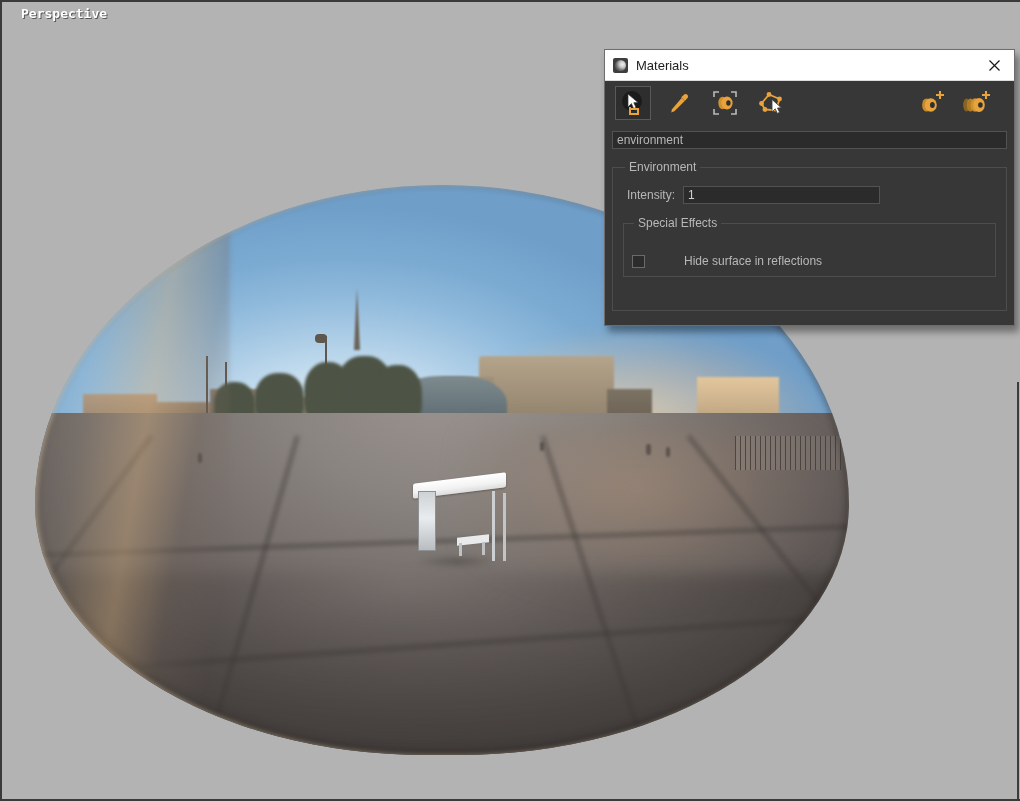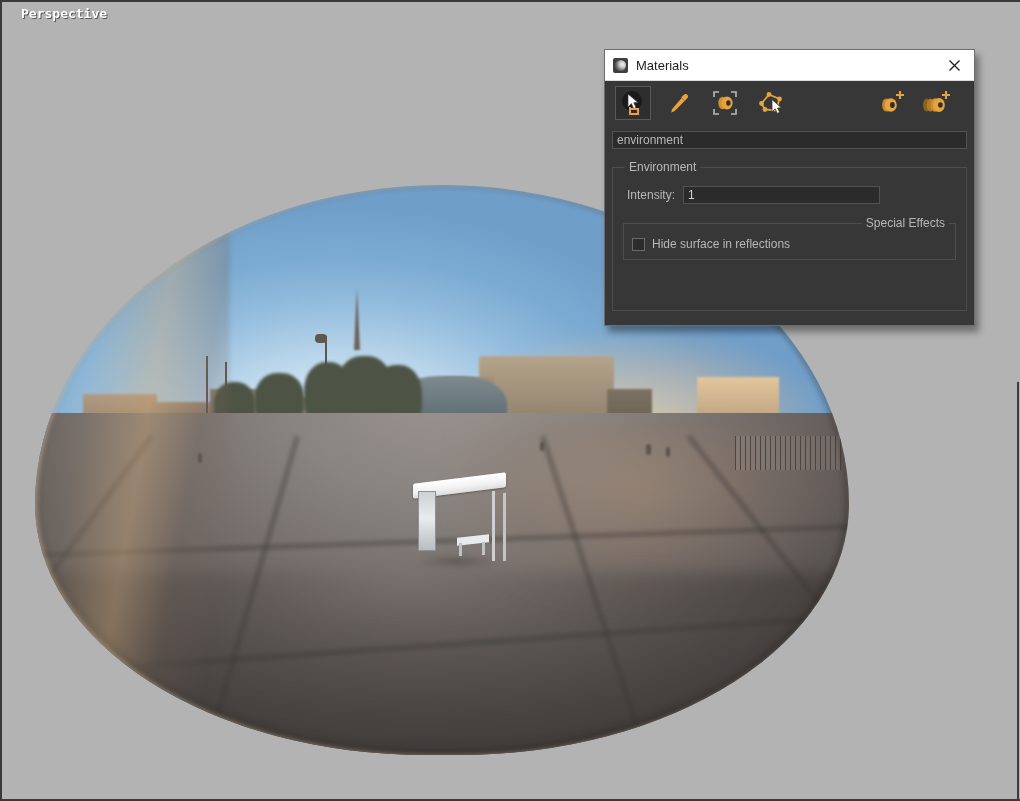--- a/index.html
+++ b/index.html
@@ -265,21 +265,21 @@
     background: repeating-linear-gradient(90deg,
       rgba(70,62,56,0.85) 0px, rgba(70,62,56,0.85) 1px,
       rgba(190,180,170,0.15) 1px, rgba(190,180,170,0.15) 5px);
   }
 
   
   #materials-panel {
     position: absolute;
     left: 602px;
     top: 47px;
-    width: 371px;
+    width: 411px;
     height: 277px;
     background: #373737;
     border: 1px solid #6d6d6d;
     box-sizing: border-box;
     box-shadow: 4px 6px 7px rgba(0,0,0,0.38);
     font-size: 12px;
   }
 
   #panel-titlebar {
     height: 31px;
@@ -403,26 +403,26 @@
     line-height: 16px;
     padding: 0 4px;
     width: 197px;
     font-family: "Liberation Sans", sans-serif;
     outline: none;
   }
 
   #fx-group {
     margin-top: 12px;
     padding: 4px 8px 8px 8px;
-    text-align: right;
   }
   .check-row {
     display: flex;
     align-items: center;
-    margin-top: 3px;
+    margin-top: 20px;
+    gap: 32px;
   }
   .checkbox {
     width: 13px; height: 13px;
     background: #2c2c2c;
     border: 1px solid #6a6a6a;
     box-sizing: border-box;
     margin-right: 7px;
     cursor: pointer;
     flex: 0 0 auto;
   }

